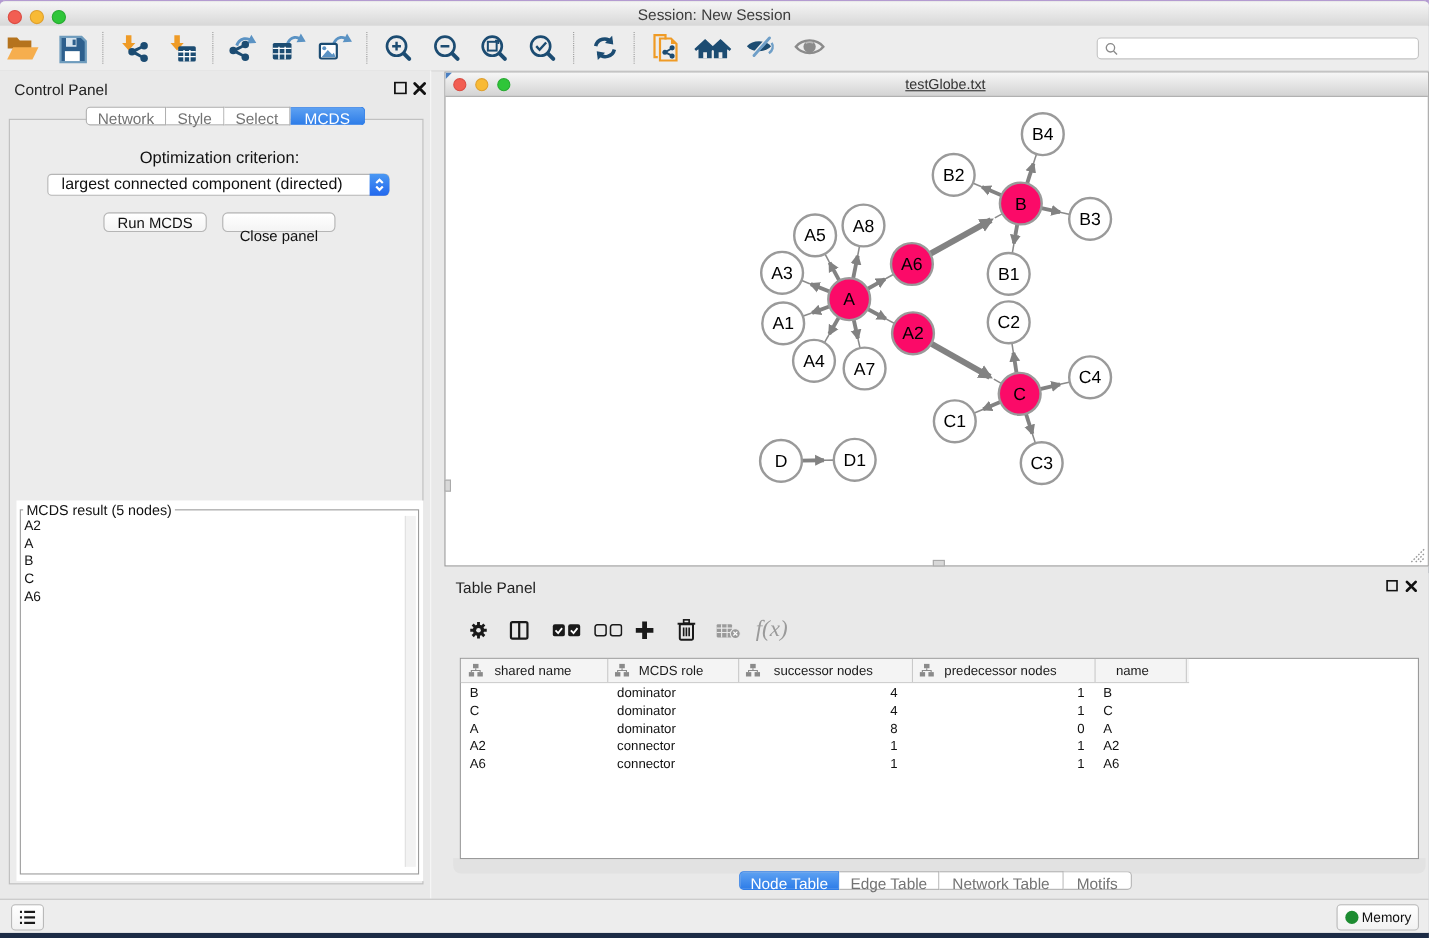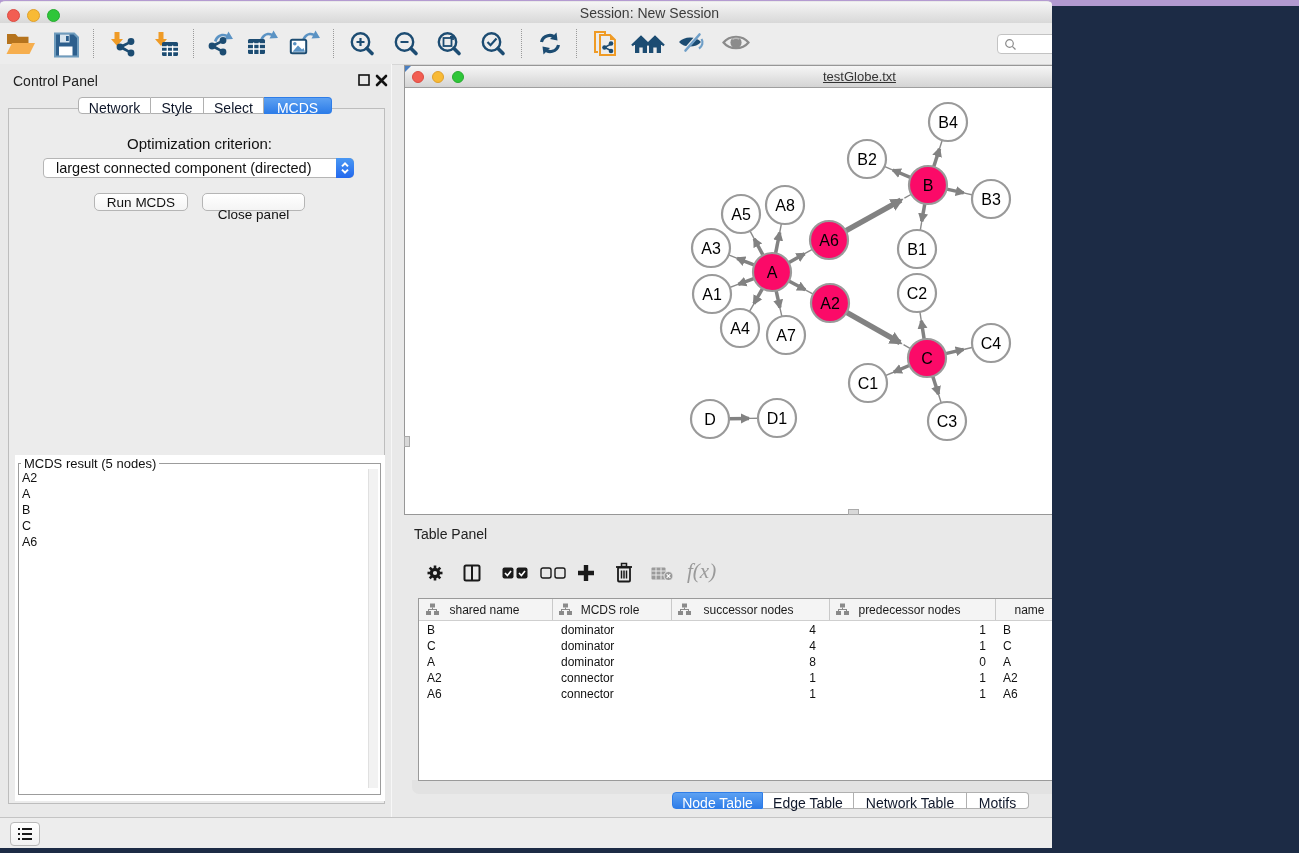--- a/index.html
+++ b/index.html
@@ -1,18 +1,18 @@
 <!DOCTYPE html>
 <html><head>
 <meta charset="utf-8">
 <style>
 html,body{margin:0;padding:0;}
 body{width:1299px;height:853px;overflow:hidden;position:relative;
   font-family:"Liberation Sans",sans-serif;background:linear-gradient(#b29ad0 0px,#b29ad0 6px,#1c2b45 6px);}
-.win{position:absolute;left:0;top:0;width:1052px;height:847px;background:#e9e9e9;
+.win{position:absolute;left:0;top:0;width:1299px;height:847px;background:#e9e9e9;
   border-top:1px solid #b49bd1;border-radius:5px 5px 0 0;overflow:hidden;}
 
 .titlebar{position:absolute;left:0;top:1px;width:1299px;height:21px;
   background:linear-gradient(#f5f5f5,#d8d8d8);border-bottom:1px solid #ababab;}
 .title{position:absolute;left:0;right:0;top:3px;text-align:center;font-size:14px;color:#3c3c3c;}
 .tl{position:absolute;top:7px;width:13px;height:13px;border-radius:50%;box-sizing:border-box;}
 .tl.r{left:7px;background:#f25e52;border:1px solid #db4c43;}
 .tl.y{left:27px;background:#f8ba35;border:1px solid #dfa02d;}
 .tl.g{left:47px;background:#2fc639;border:1px solid #27ab31;}
 
@@ -21,21 +21,21 @@
 .tsep{position:absolute;top:6px;height:29px;width:0;border-left:1px dotted #9a9a9a;}
 .ticon{position:absolute;top:0;}
 .search{position:absolute;left:997px;top:11px;width:291px;height:18px;background:#fff;
   border:1px solid #c3c3c3;border-radius:4px;}
 
 .ptitle{font-size:14px;color:#222;}
 .pbtn{position:absolute;font-size:13px;color:#111;}
 
 #cpanel{position:absolute;left:0;top:63px;width:391px;height:755px;background:#e9e9e9;}
 .tabrow{position:absolute;top:33px;left:78px;height:19px;display:flex;font-size:14px;}
-.tab{border:1px solid #b0b0b0;border-left:none;background:#fff;color:#0f172a;
+.tab{border:1px solid #b0b0b0;border-left:none;background:#fff;color:#737373;
   padding:2px 9px 0 9px;height:17px;}
 .tab.first{border-left:1px solid #b0b0b0;border-radius:4px 0 0 4px;}
 .tab.last{border-radius:0 4px 4px 0;}
 .tab.sel{background:linear-gradient(#5da1f2,#2e7de8);color:#fff;border-color:#2e7de8;}
 .cbox{position:absolute;left:8px;top:44px;width:375px;height:694px;
   border:1px solid #bdbdbd;background:#ececec;}
 
 .frame{position:absolute;background:#fff;border:1px solid #979797;}
 .ftitle{position:absolute;left:0;top:0;right:0;height:21px;
   background:linear-gradient(#f6f6f6,#d4d4d4);border-bottom:1px solid #9f9f9f;}

